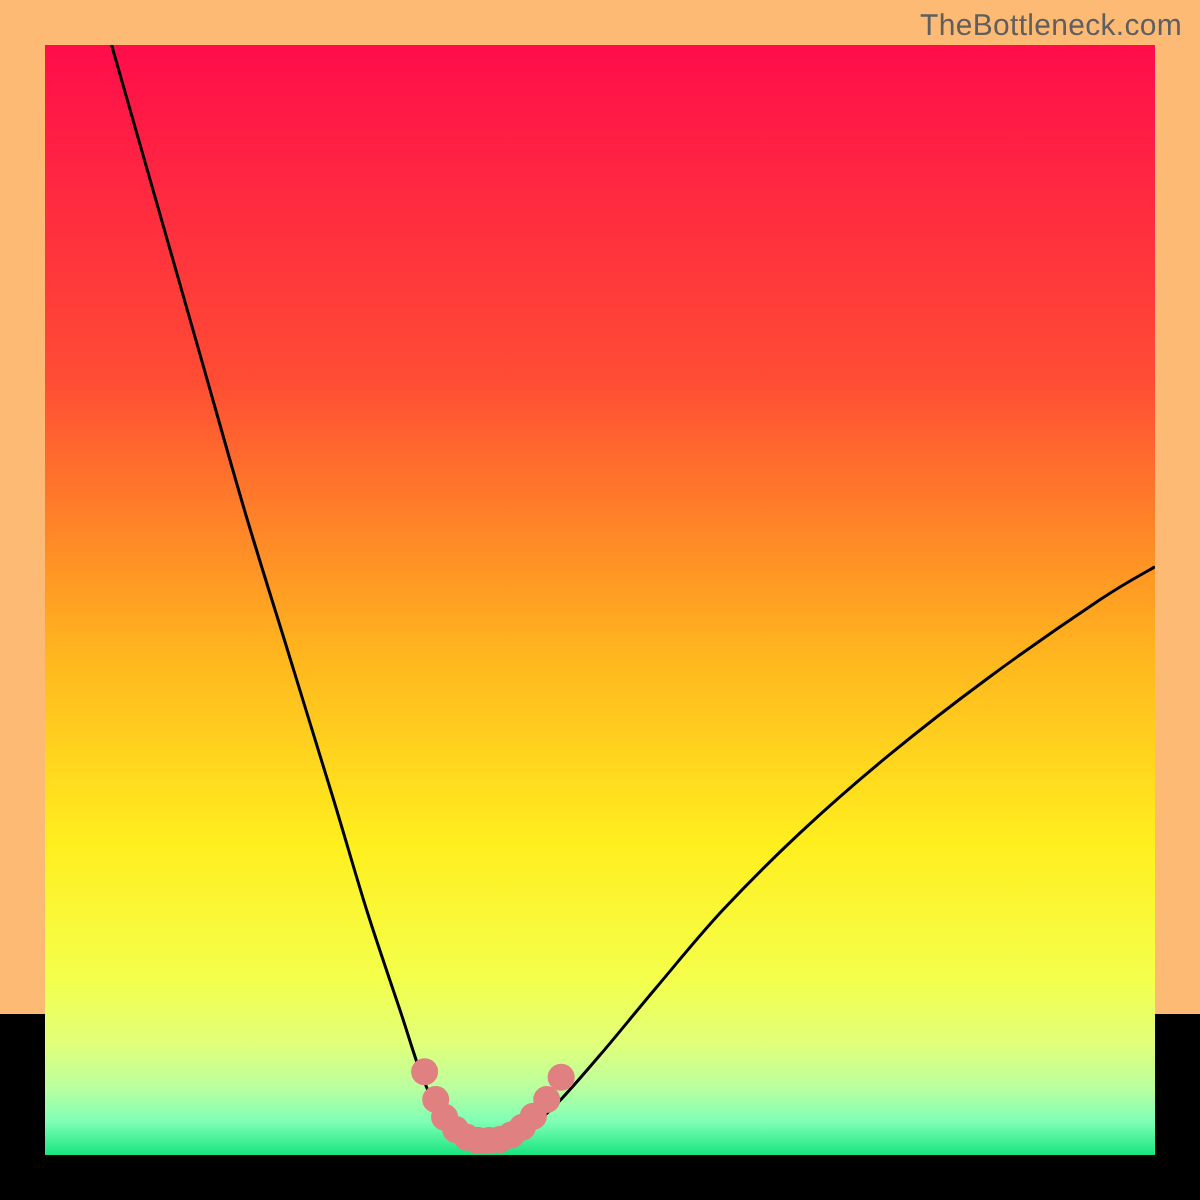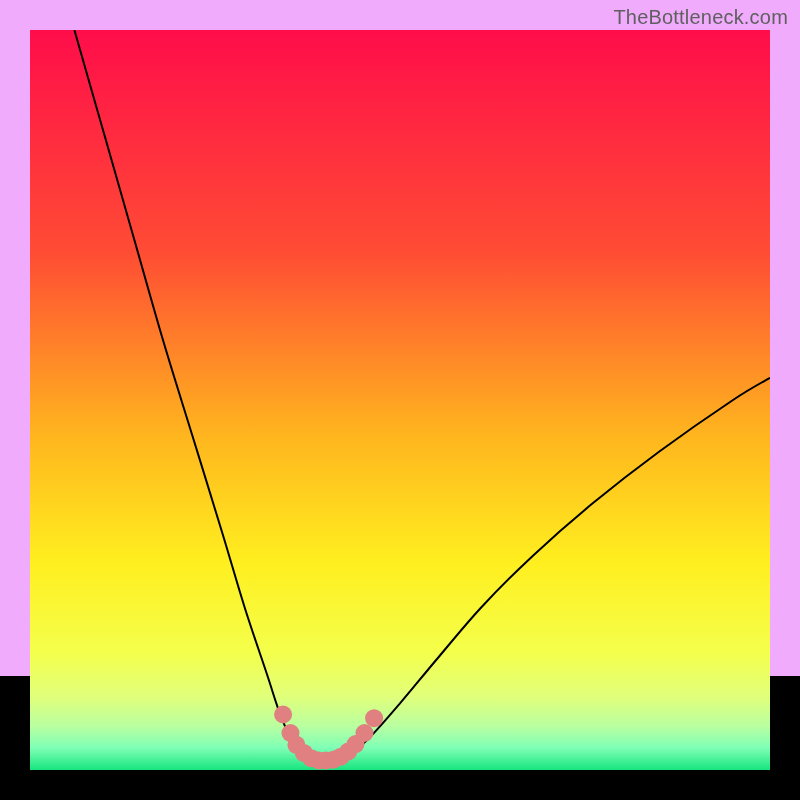--- a/index.html
+++ b/index.html
@@ -9,21 +9,21 @@
     height: 800px;
     overflow: hidden;
     background: #000;
     font-family: Arial, Helvetica, sans-serif;
   }
   .frame {
     position: absolute;
     top: 0; left: 0;
     width: 800px;
     height: 676px;
-    background: #f0abfc;
+    background: #fdba74;
   }
   .plot-area {
     position: absolute;
     top: 30px;
     left: 30px;
     width: 740px;
     height: 740px;
     overflow: hidden;
   }
   .watermark {

